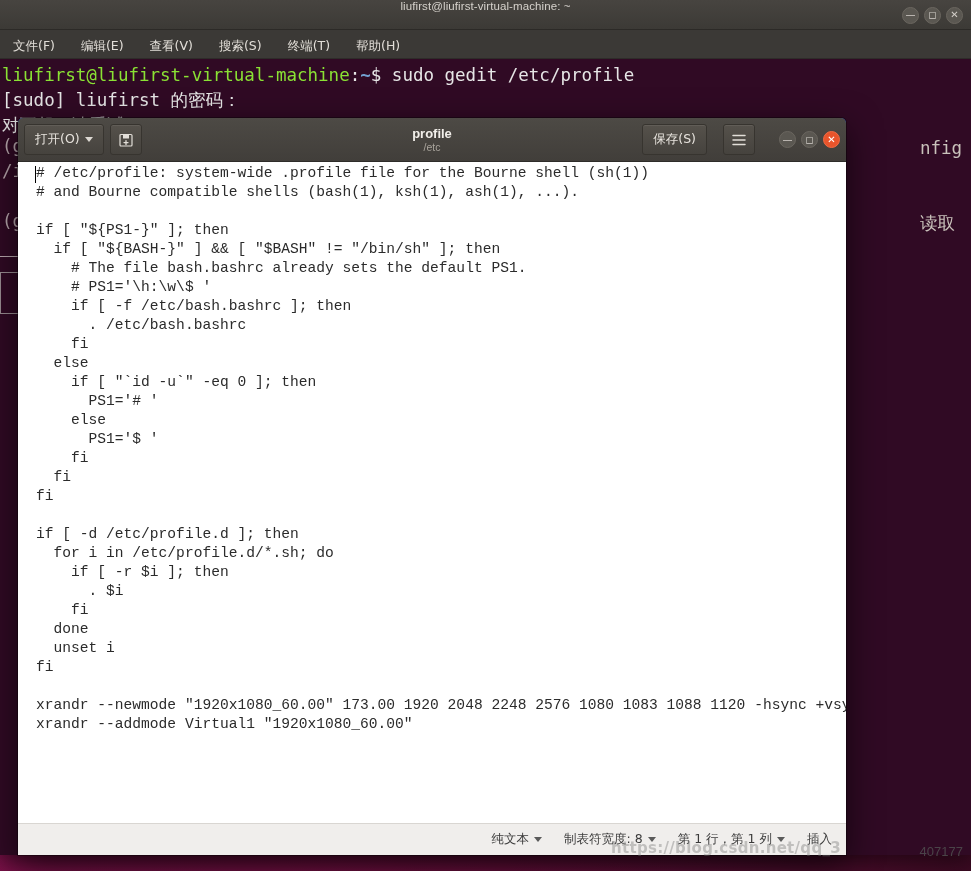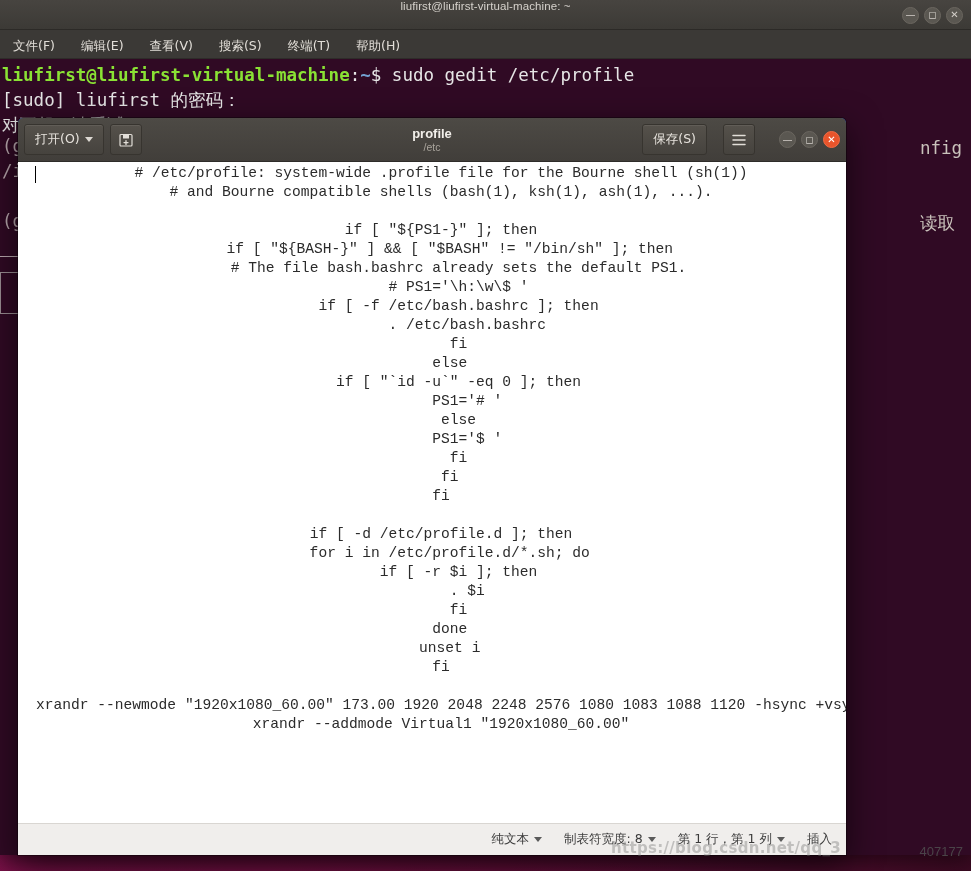--- a/index.html
+++ b/index.html
@@ -78,21 +78,21 @@
     padding: 4px 0 0 2px;
     overflow: hidden;
   }
   #terminal-text {
     font-family: "DejaVu Sans Mono", monospace;
     font-size: 17.5px;
     line-height: 25px;
     white-space: pre;
     color: #d3d7cf;
   }
-  .t-green { color: #8ae234; font-weight: bold; }
+  .t-green { color: #8ae234; font-weight: normal; }
   .t-blue  { color: #729fcf; font-weight: bold; }
   .t-white { color: #e6e6e6; }
 
   
   #term-right-text {
     position: absolute;
     left: 0; top: 0; width: 971px;
     font-family: "DejaVu Sans Mono", monospace;
     font-size: 17.5px; line-height: 25px; white-space: pre;
     color: #c9c2bb;
@@ -100,21 +100,20 @@
 
   
   #gedit-window {
     position: absolute;
     left: 18px; top: 118px;
     width: 828px; height: 737px;
     background: #1d4ed8;
     box-shadow: 0 10px 34px rgba(0,0,0,.62), 0 0 0 1px rgba(0,0,0,.35);
     display: flex; flex-direction: column;
     border-radius: 5px 5px 0 0;
-    text-align: center;
   }
   #gedit-headerbar {
     flex: 0 0 44px; height: 44px;
     background: linear-gradient(#4d4a45, #413e3a);
     border-radius: 5px 5px 0 0;
     border-bottom: 1px solid #2e2c29;
     display: flex; align-items: center;
     padding: 0 6px;
     position: relative;
   }

